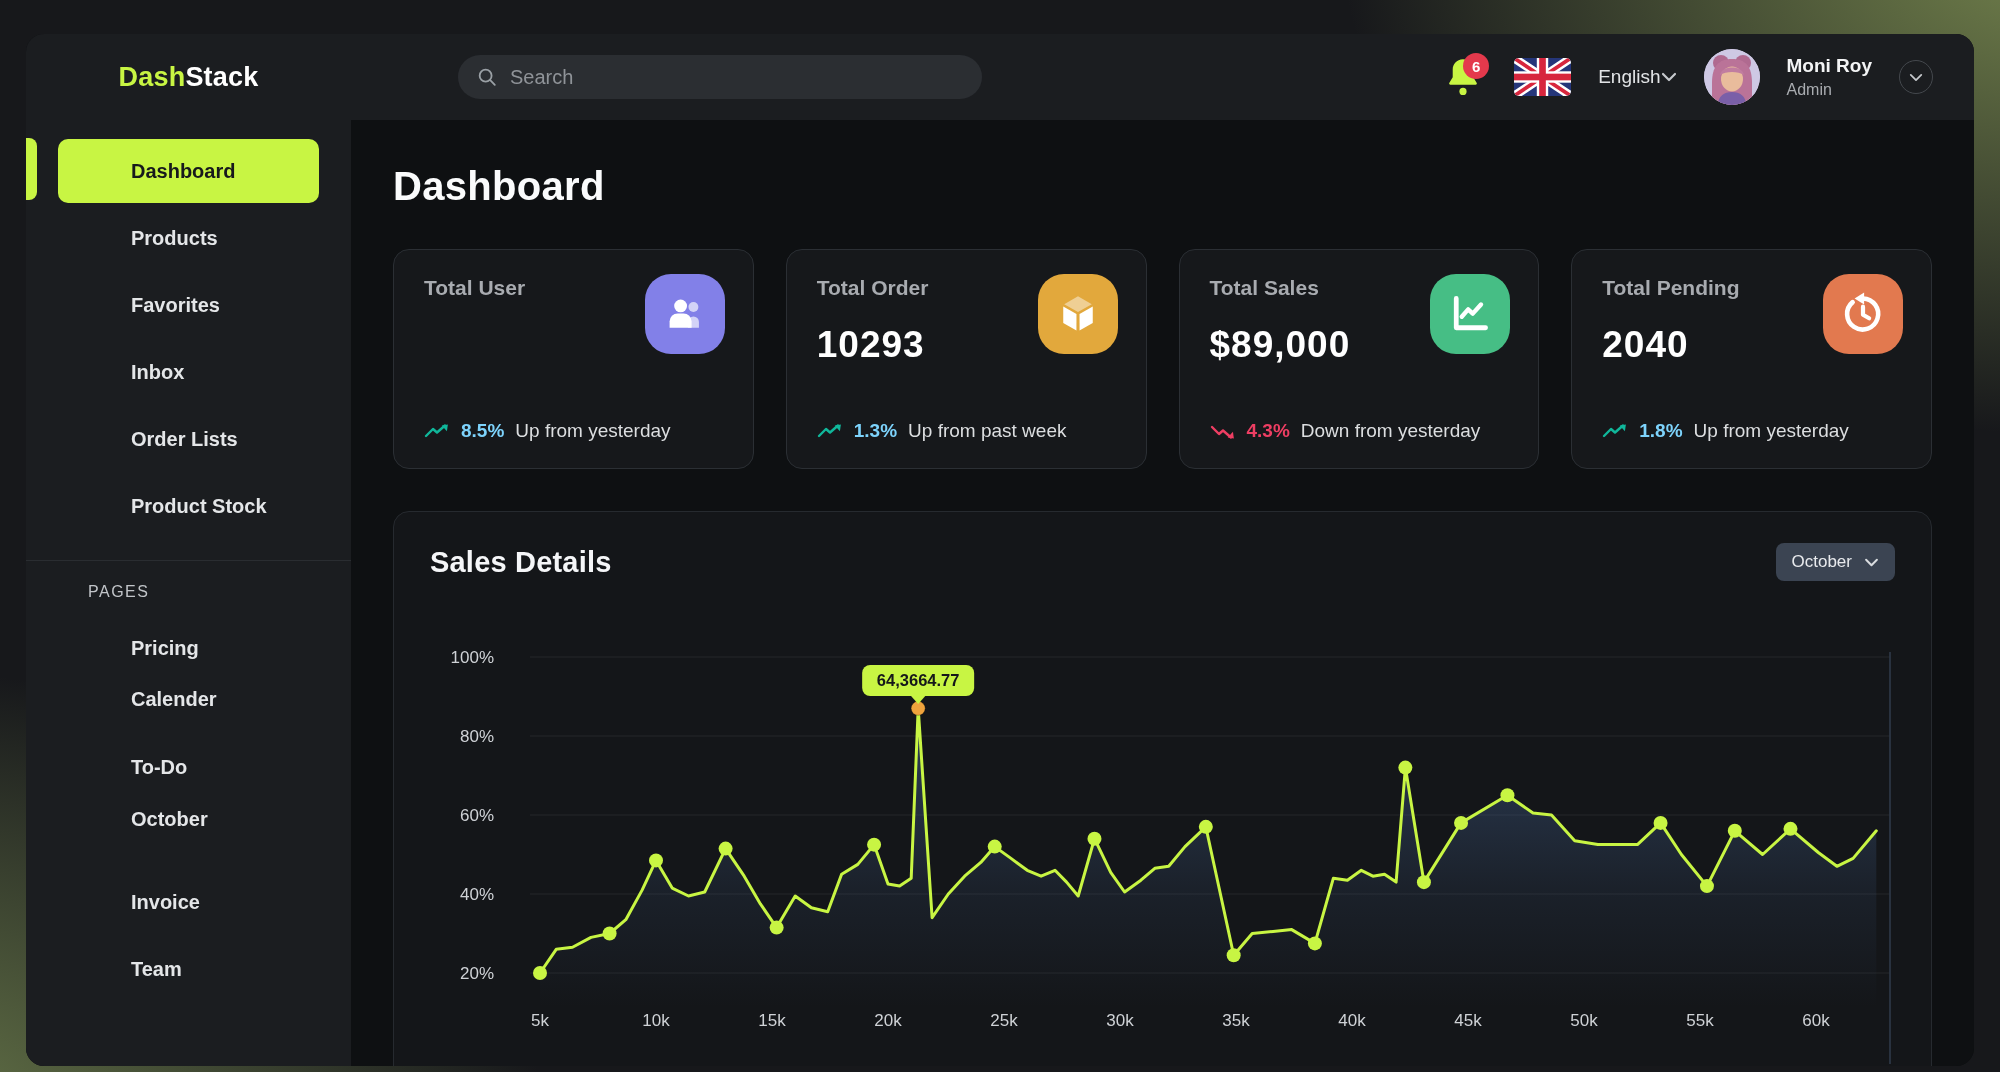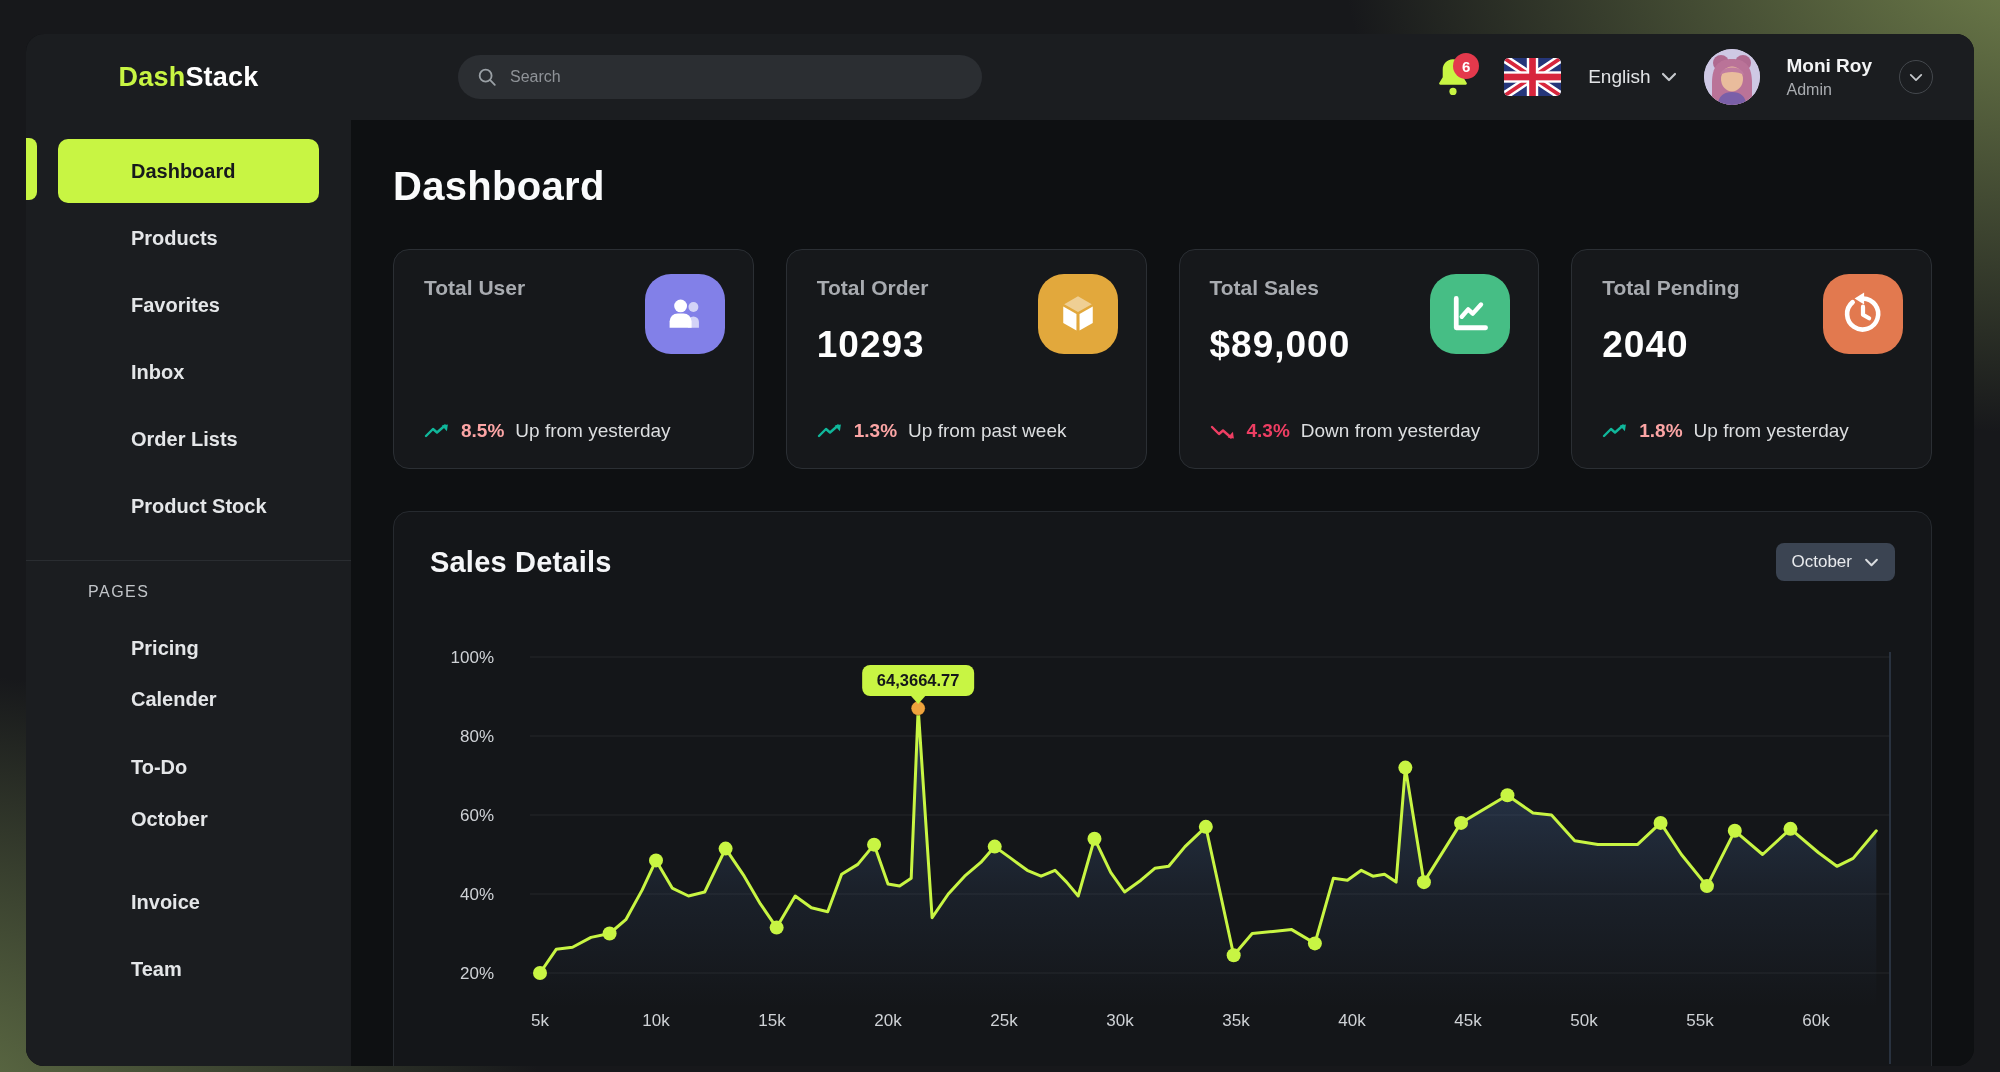--- a/index.html
+++ b/index.html
@@ -21,32 +21,32 @@
   .topbar { flex:0 0 86px; background:#1B1D20; display:flex; align-items:center; }
   .logo-wrap { width:325px; display:flex; justify-content:center; }
   .logo { font-size:27px; font-weight:bold; letter-spacing:.2px; color:#FFFFFF; }
   .logo .accent { color:#C8F543; }
   .search {
     margin-left:107px; width:524px; height:44px; background:#2B2E32;
     border-radius:22px; display:flex; align-items:center; padding:0 18px; gap:12px;
   }
   .search input {
     background:transparent; border:none; outline:none; color:#bef264;
-    font-size:16px; width:100%; font-family:"Liberation Sans", sans-serif;
+    font-size:20px; width:100%; font-family:"Liberation Sans", sans-serif;
   }
   .search input::placeholder { color:#8F9398; }
   .top-right { margin-left:auto; display:flex; align-items:center; gap:27px; padding-right:41px; }
   .bell-wrap { position:relative; width:42px; height:44px; cursor:pointer; }
   .badge {
     position:absolute; top:-2px; right:-2px; min-width:26px; height:26px; border-radius:13px;
     background:#E4394C; color:#fff; font-size:15px; font-weight:bold;
     display:flex; align-items:center; justify-content:center;
   }
   .flag { width:57px; height:38px; border-radius:5px; overflow:hidden; cursor:pointer; }
-  .lang { display:flex; align-items:center; gap:10px; color:#E2E4E6; font-size:19px; cursor:pointer; }
+  .lang { display:flex; align-items:center; color:#E2E4E6; font-size:19px; cursor:pointer; }
   .avatar { width:56px; height:56px; border-radius:50%; overflow:hidden; cursor:pointer; background:#CEC8E4; }
   .user-block { line-height:1.25; }
   .user-name { font-size:19px; font-weight:bold; color:#F3F4F5; }
   .user-role { font-size:16px; color:#A9ACB0; margin-top:3px; }
   .circle-chev {
     width:34px; height:34px; border-radius:50%; border:1.6px solid #44484D;
     display:flex; align-items:center; justify-content:center; cursor:pointer;
   }
   
   .body { flex:1; display:flex; min-height:0; }
@@ -81,21 +81,21 @@
     border-radius:16px; padding:26px 30px;
   }
   .card-label { font-size:21px; color:#A8ABB0; font-weight:600; }
   .card-value { font-size:37px; font-weight:bold; color:#FFFFFF; letter-spacing:1px; margin-top:24px; }
   .card-icon {
     position:absolute; top:24px; right:28px; width:80px; height:80px; border-radius:26px;
     display:flex; align-items:center; justify-content:center;
   }
   .trend { position:absolute; left:30px; bottom:26px; display:flex; align-items:center; gap:11px; font-size:19px; color:#DCDEE0; }
   .trend .pct { font-weight:600; }
-  .trend.up .pct { color:#fca5a5; }
+  .trend.up .pct { color:#7dd3fc; }
   .trend.down .pct { color:#EE3E63; }
   
   .sales-card {
     margin-top:42px; background:#141619; border:1px solid #262A2F; border-radius:16px;
     padding:28px 36px; height:640px;
   }
   .sales-head { display:flex; align-items:center; justify-content:space-between; height:44px; }
   .sales-title { font-size:29px; font-weight:bold; color:#F5F6F8; letter-spacing:.2px; }
   .period-select {
     background:#3B4452; border-radius:8px; height:38px; padding:0 16px;

